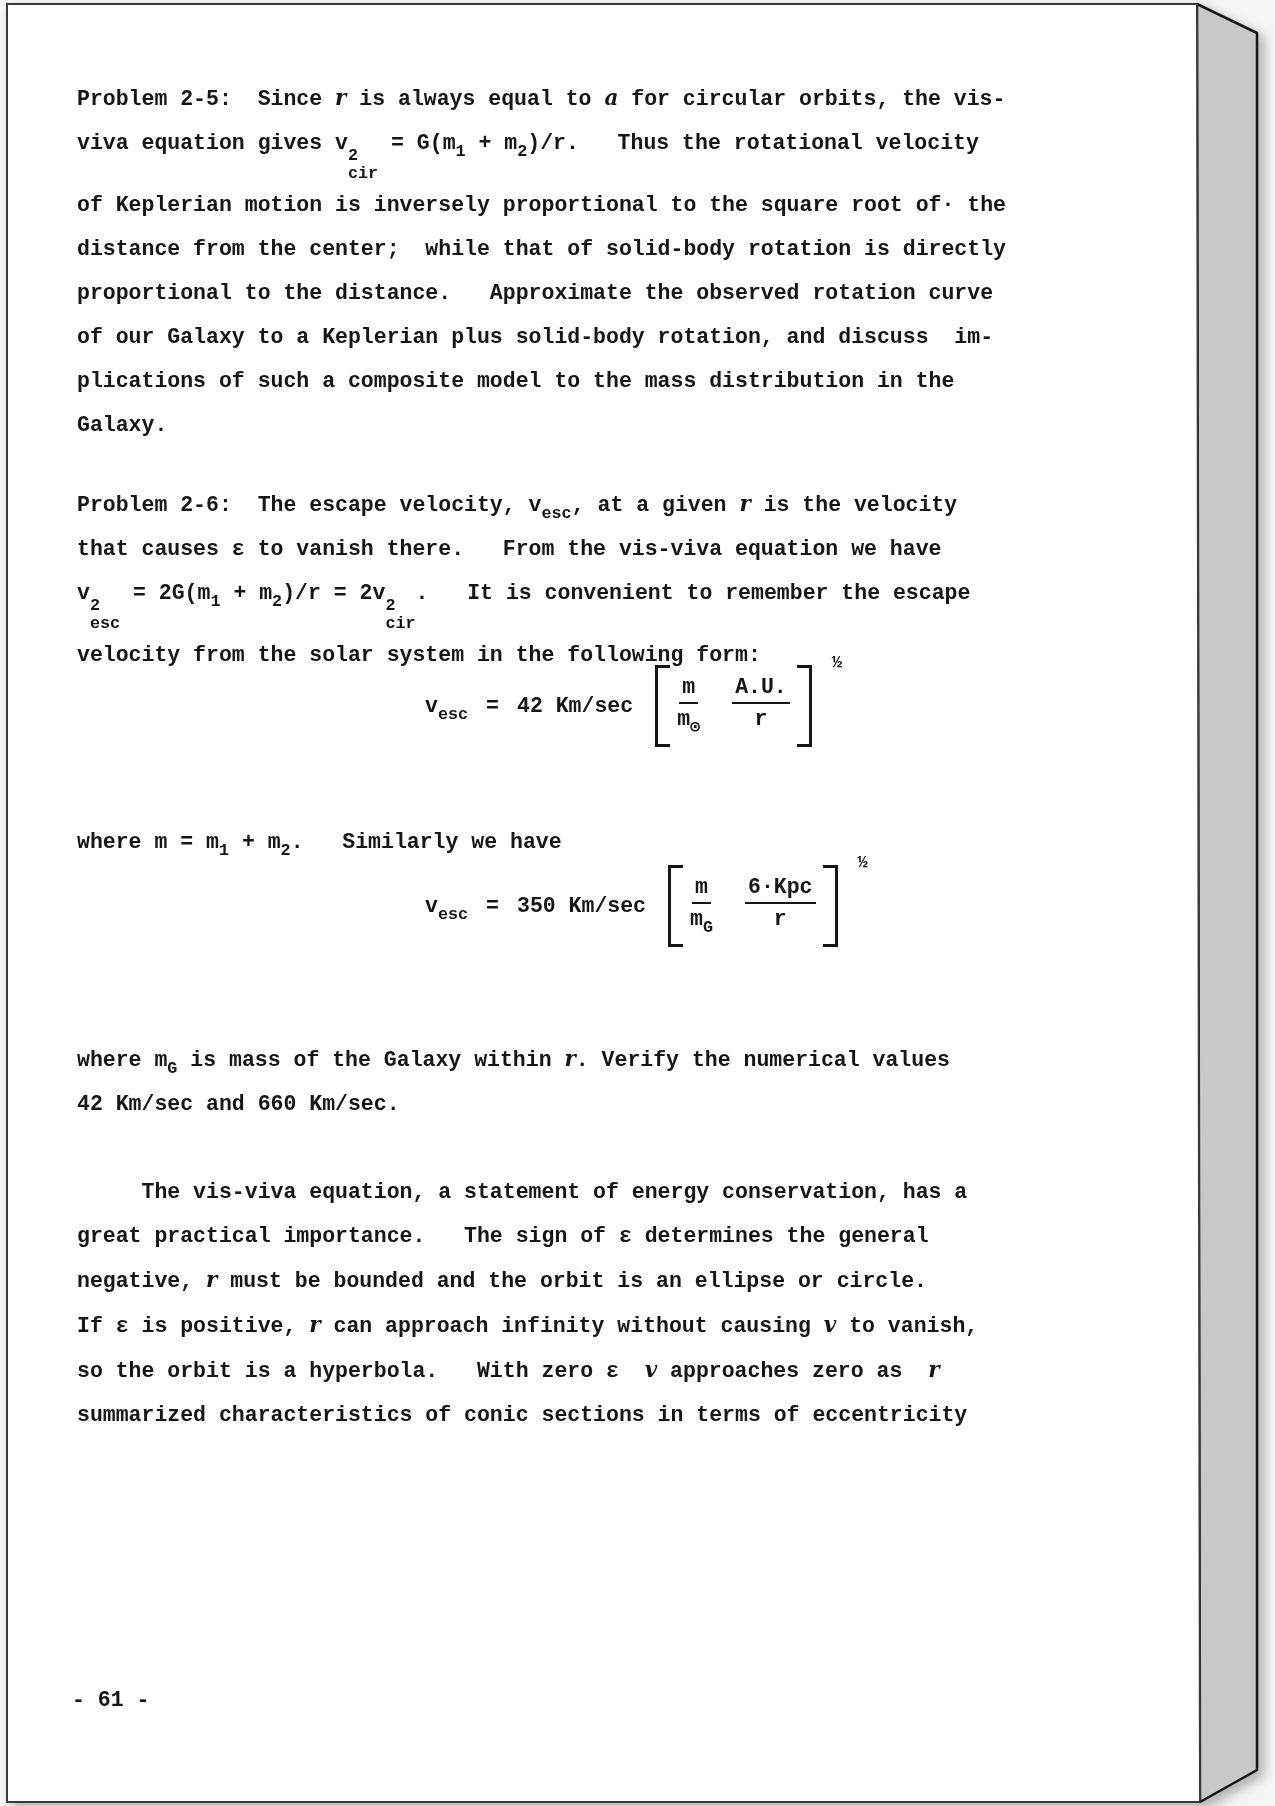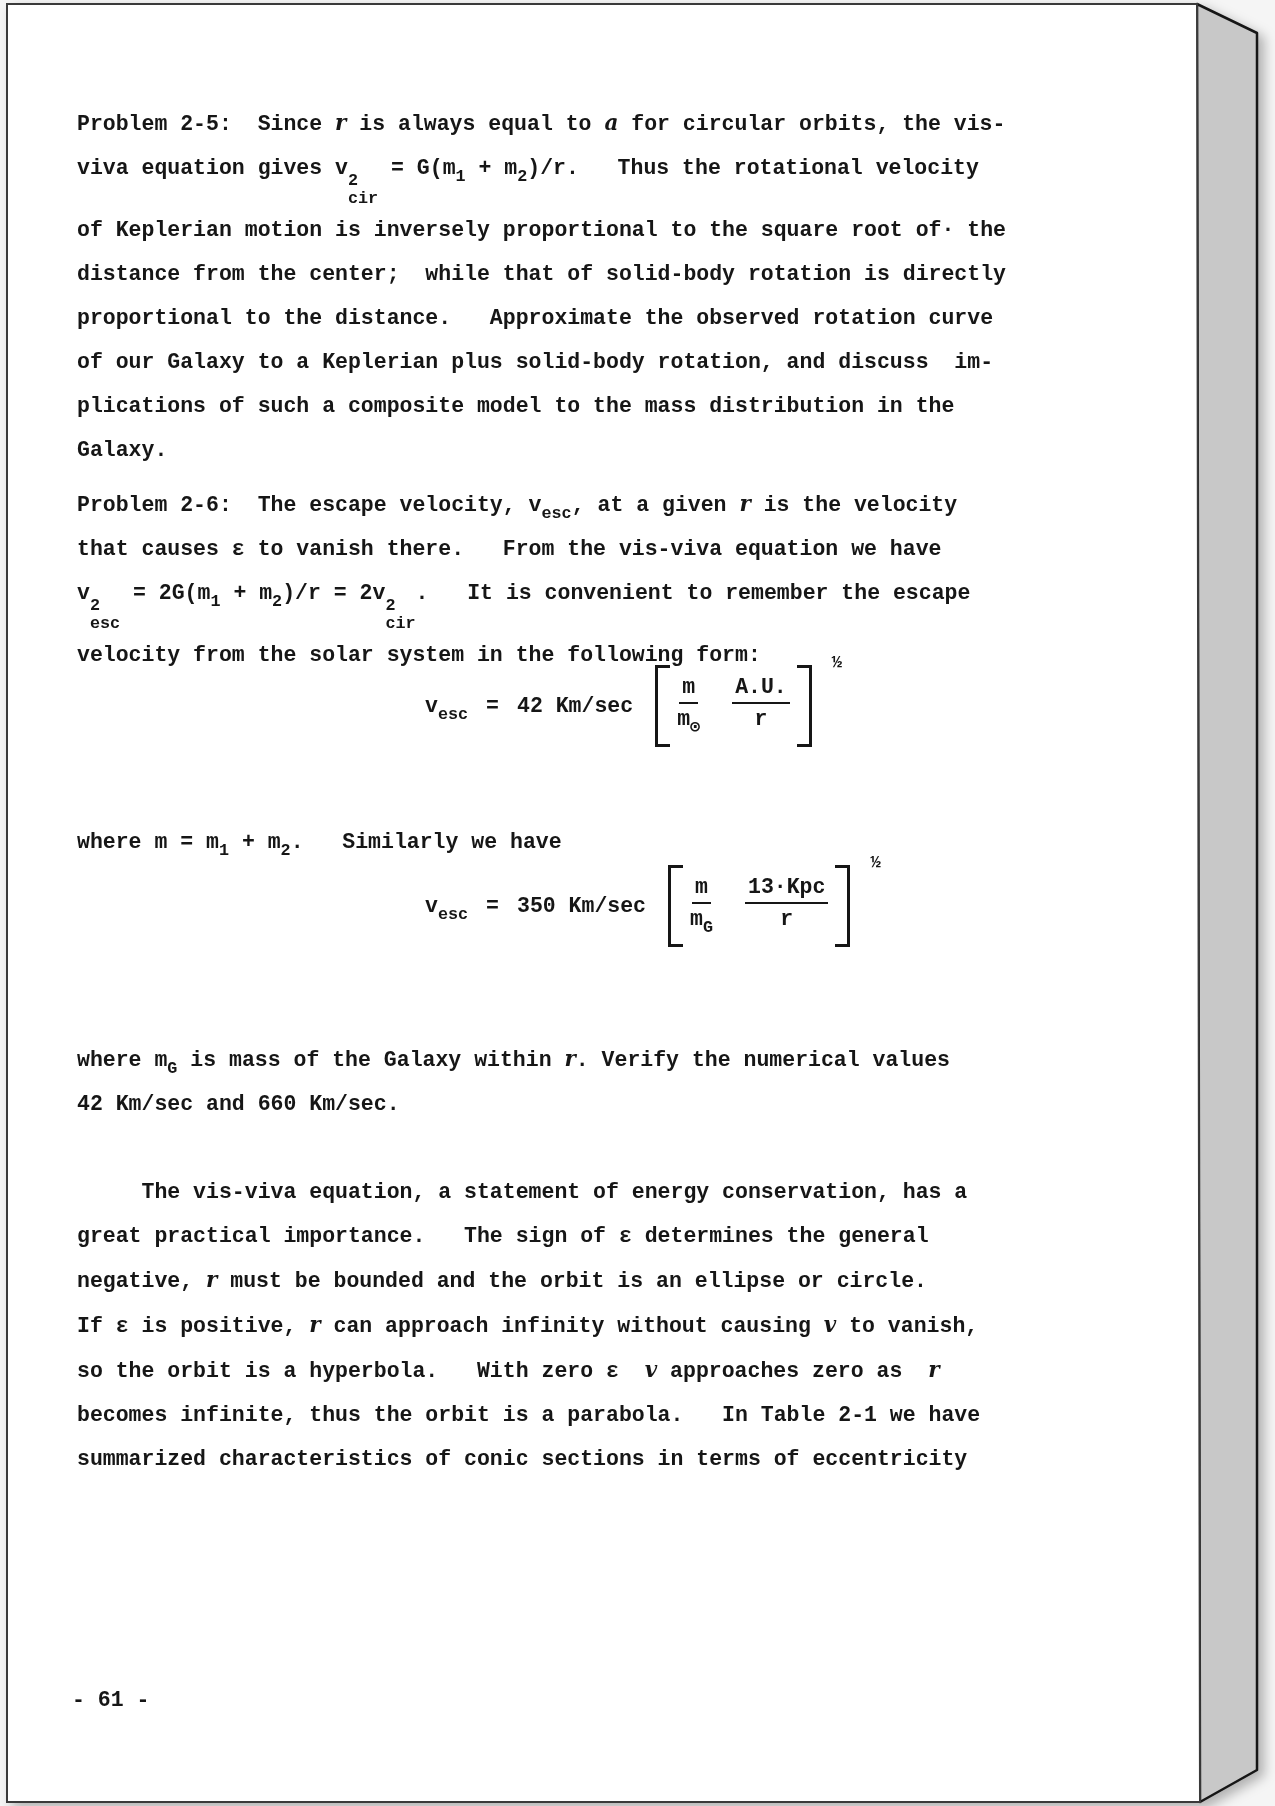--- a/index.html
+++ b/index.html
@@ -46,21 +46,21 @@
 
 <div class="stage">
 
   <svg class="book" width="1275" height="1806" viewBox="0 0 1275 1806">
     <polygon points="1197,4 1257,33 1257,1770 1200,1802" style="fill:var(--edge);stroke:var(--ink);stroke-width:2.5;stroke-linejoin:round"></polygon>
     <polygon points="7,4 1197,4 1200,1802 7,1802" style="fill:var(--page);stroke:var(--border);stroke-width:2;stroke-linejoin:miter"></polygon>
   </svg>
 
   <div class="textlayer">
 
-    <div class="para" style="top:101px">
+    <div class="para" style="top:76px">
         <div class="tline"><span>Problem 2-5:  Since </span><span class="mvar">r</span><span> is always equal to </span><span class="mvar">a</span><span> for circular orbits, the vis-</span></div>
         <div class="tline"><span>viva equation gives v</span><span class="ss"><span>2</span><span>cir</span></span><span> = G(m</span><sub>1</sub><span> + m</span><sub>2</sub><span>)/r.   Thus the rotational velocity</span></div>
         <div class="tline"><span>of Keplerian motion is inversely proportional to the square root of· the</span></div>
         <div class="tline"><span>distance from the center;  while that of solid-body rotation is directly</span></div>
         <div class="tline"><span>proportional to the distance.   Approximate the observed rotation curve</span></div>
         <div class="tline"><span>of our Galaxy to a Keplerian plus solid-body rotation, and discuss  im-</span></div>
         <div class="tline"><span>plications of such a composite model to the mass distribution in the</span></div>
         <div class="tline"><span>Galaxy.</span></div>
       </div>
 
@@ -101,40 +101,39 @@
       <span class="eq-part">=</span>
       <span class="eq-part">350 Km/sec</span>
       <span class="brkgrp">
         <span class="brk-l"></span>
         <span class="fracs">
           <span class="frac">
             <span class="num">m</span>
             <span class="den"><span>m</span><sub>G</sub></span>
           </span>
           <span class="frac">
-            <span class="num">13·Kpc</span>
+            <span class="num">6·Kpc</span>
             <span class="den">r</span>
           </span>
         </span>
         <span class="brk-r"></span>
       </span>
       <span class="eq-exp">½</span>
     </div>
 
     <div class="para" style="top:1037px">
         <div class="tline"><span>where m</span><sub>G</sub><span> is mass of the Galaxy within </span><span class="mvar">r</span><span>. Verify the numerical values</span></div>
         <div class="tline"><span>42 Km/sec and 660 Km/sec.</span></div>
       </div>
 
     <div class="para" style="top:1170px">
         <div class="tline"><span>     The vis-viva equation, a statement of energy conservation, has a</span></div>
         <div class="tline"><span>great practical importance.   The sign of ε determines the general</span></div>
         <div class="tline"><span>negative, </span><span class="mvar">r</span><span> must be bounded and the orbit is an ellipse or circle.</span></div>
         <div class="tline"><span>If ε is positive, </span><span class="mvar">r</span><span> can approach infinity without causing </span><span class="mvar">v</span><span> to vanish,</span></div>
         <div class="tline"><span>so the orbit is a hyperbola.   With zero ε  </span><span class="mvar">v</span><span> approaches zero as  </span><span class="mvar">r</span></div>
-        <div class="tline"><span>becomes infinite, thus the orbit is a parabola.   In Table 2-1 we have</span></div>
         <div class="tline"><span>summarized characteristics of conic sections in terms of eccentricity</span></div>
       </div>
 
     <div class="pagenum">- 61 -</div>
 
   </div>
 </div>
 
 </body></html>

